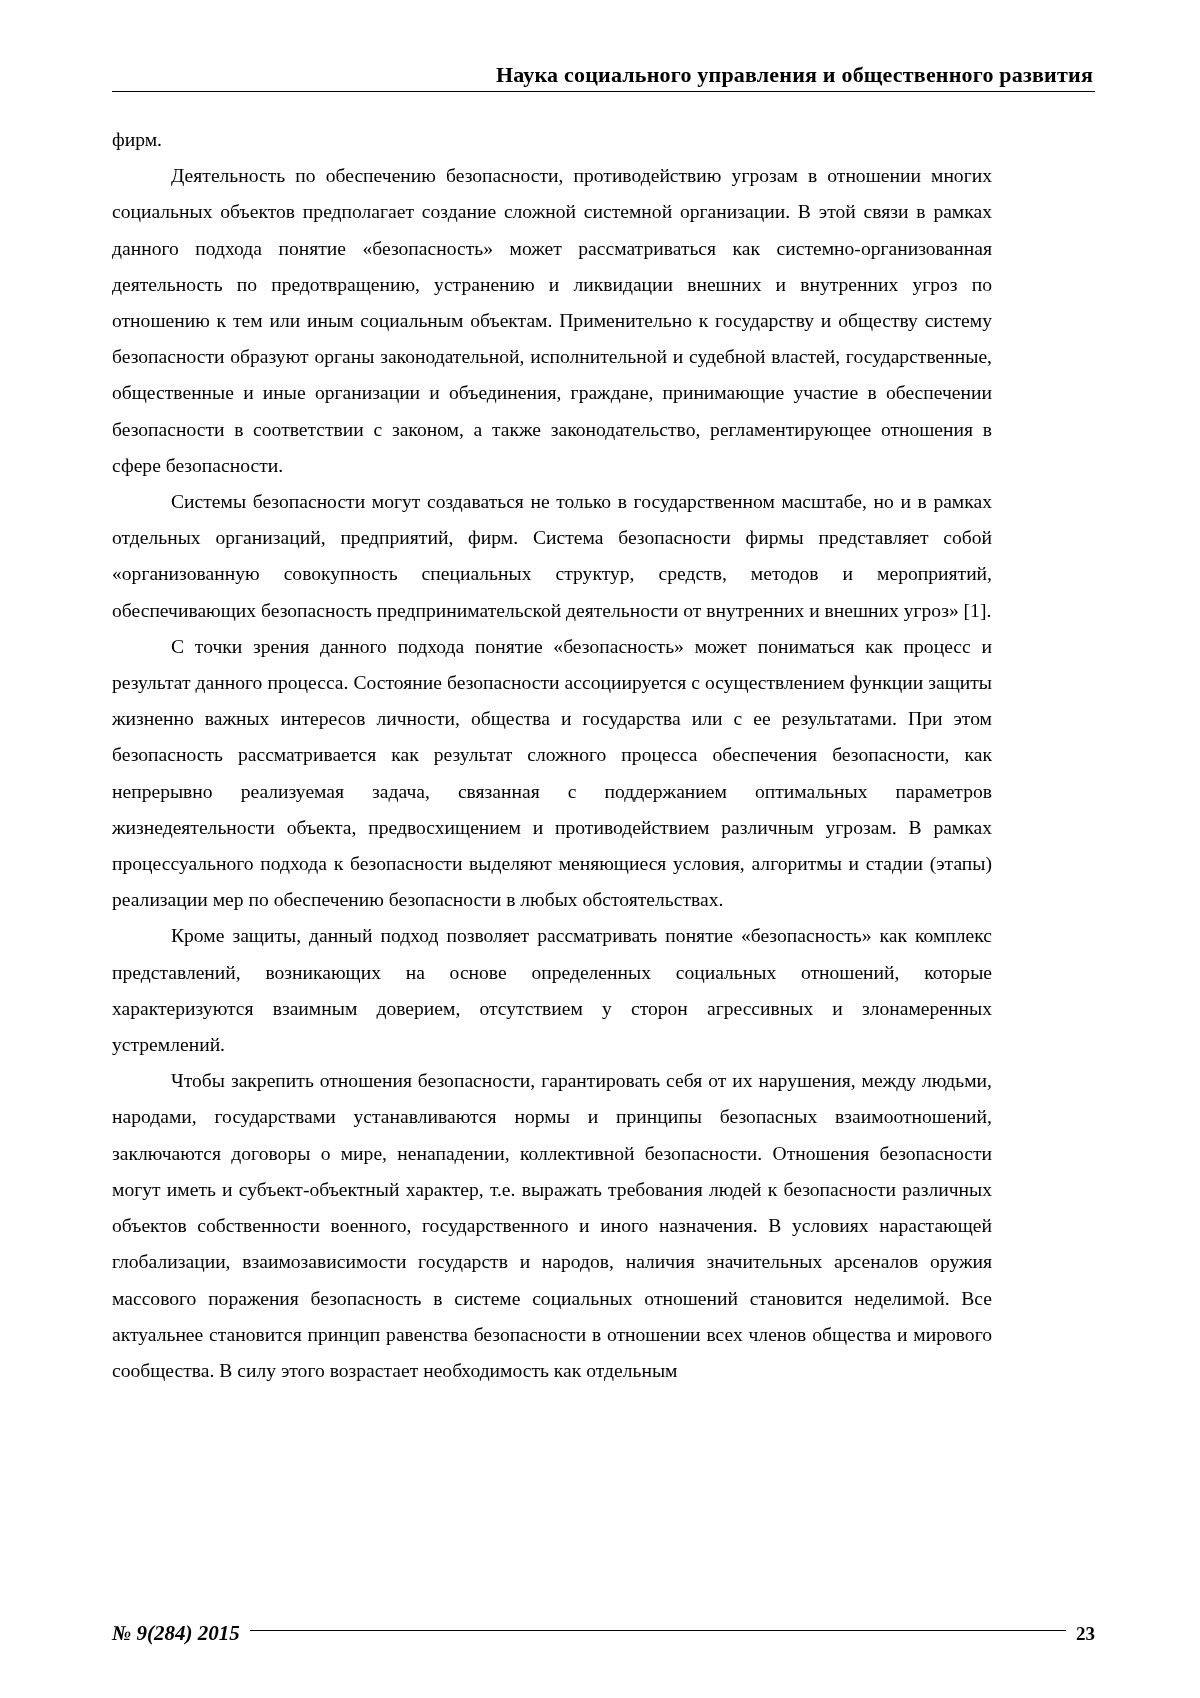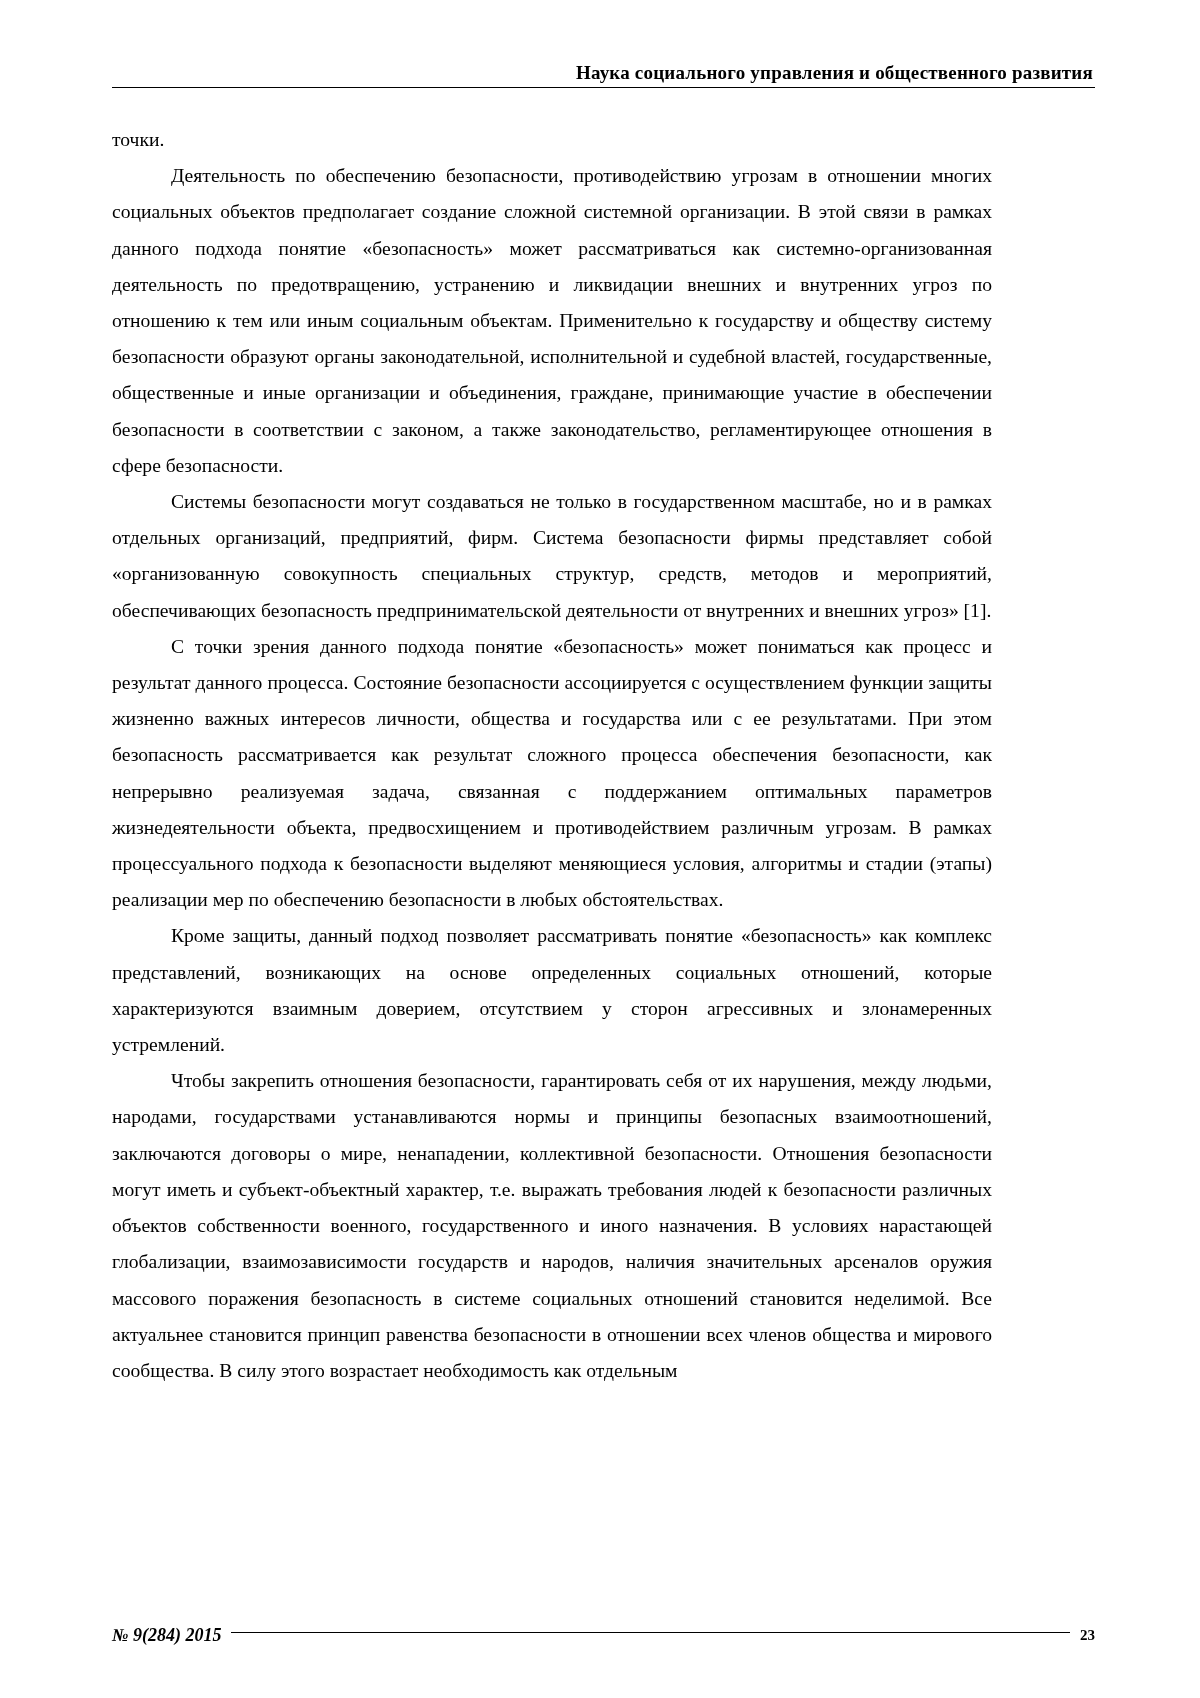--- a/index.html
+++ b/index.html
@@ -19,21 +19,21 @@
   .header {
     position: absolute;
     top: 62px;
     left: 112px;
     right: 105px;
     height: 28px;
   }
   .header-title {
     font-family: "Liberation Serif", serif;
     font-weight: bold;
-    font-size: 19px;
+    font-size: 22px;
     text-align: right;
     letter-spacing: 0.2px;
     padding-right: 2px;
     padding-bottom: 3px;
     white-space: nowrap;
   }
   .header-rule {
     border-bottom: 1.6px solid #000;
     width: 100%;
   }
@@ -59,48 +59,48 @@
     bottom: 52px;
     left: 112px;
     right: 105px;
     display: flex;
     align-items: center;
     gap: 10px;
   }
   .footer-left {
     font-weight: bold;
     font-style: italic;
-    font-size: 18px;
+    font-size: 21px;
     white-space: nowrap;
   }
   .footer-rule {
     flex: 1 1 auto;
     border-bottom: 1.6px solid #000;
     height: 1px;
     position: relative;
     top: -4px;
   }
   .footer-right {
     font-weight: bold;
-    font-size: 15px;
+    font-size: 19px;
     white-space: nowrap;
   }
 </style>
 </head>
 <body>
 
 <div class="page">
 
   <div class="header">
     <div class="header-title">Наука социального управления и общественного развития</div>
     <div class="header-rule"></div>
   </div>
 
   <div class="content">
-    <p class="para">точки.</p>
+    <p class="para">фирм.</p>
     <p class="para indent">Деятельность по обеспечению безопасности, противодействию угрозам в отношении многих социальных объектов предполагает создание сложной системной организации. В этой связи в рамках данного подхода понятие «безопасность» может рассматриваться как системно-организованная деятельность по предотвращению, устранению и ликвидации внешних и внутренних угроз по отношению к тем или иным социальным объектам. Применительно к государству и обществу систему безопасности образуют органы законодательной, исполнительной и судебной властей, государственные, общественные и иные организации и объединения, граждане, принимающие участие в обеспечении безопасности в соответствии с законом, а также законодательство, регламентирующее отношения в сфере безопасности.</p>
     <p class="para indent">Системы безопасности могут создаваться не только в государственном масштабе, но и в рамках отдельных организаций, предприятий, фирм. Система безопасности фирмы представляет собой «организованную совокупность специальных структур, средств, методов и мероприятий, обеспечивающих безопасность предпринимательской деятельности от внутренних и внешних угроз» [1].</p>
     <p class="para indent">С точки зрения данного подхода понятие «безопасность» может пониматься как процесс и результат данного процесса. Состояние безопасности ассоциируется с осуществлением функции защиты жизненно важных интересов личности, общества и государства или с ее результатами. При этом безопасность рассматривается как результат сложного процесса обеспечения безопасности, как непрерывно реализуемая задача, связанная с поддержанием оптимальных параметров жизнедеятельности объекта, предвосхищением и противодействием различным угрозам. В рамках процессуального подхода к безопасности выделяют меняющиеся условия, алгоритмы и стадии (этапы) реализации мер по обеспечению безопасности в любых обстоятельствах.</p>
     <p class="para indent">Кроме защиты, данный подход позволяет рассматривать понятие «безопасность» как комплекс представлений, возникающих на основе определенных социальных отношений, которые характеризуются взаимным доверием, отсутствием у сторон агрессивных и злонамеренных устремлений.</p>
     <p class="para indent">Чтобы закрепить отношения безопасности, гарантировать себя от их нарушения, между людьми, народами, государствами устанавливаются нормы и принципы безопасных взаимоотношений, заключаются договоры о мире, ненападении, коллективной безопасности. Отношения безопасности могут иметь и субъект-объектный характер, т.е. выражать требования людей к безопасности различных объектов собственности военного, государственного и иного назначения. В условиях нарастающей глобализации, взаимозависимости государств и народов, наличия значительных арсеналов оружия массового поражения безопасность в системе социальных отношений становится неделимой. Все актуальнее становится принцип равенства безопасности в отношении всех членов общества и мирового сообщества. В силу этого возрастает необходимость как отдельным</p>
   </div>
 
   <div class="footer">
     <div class="footer-left">№ 9(284) 2015</div>
     <div class="footer-rule"></div>

